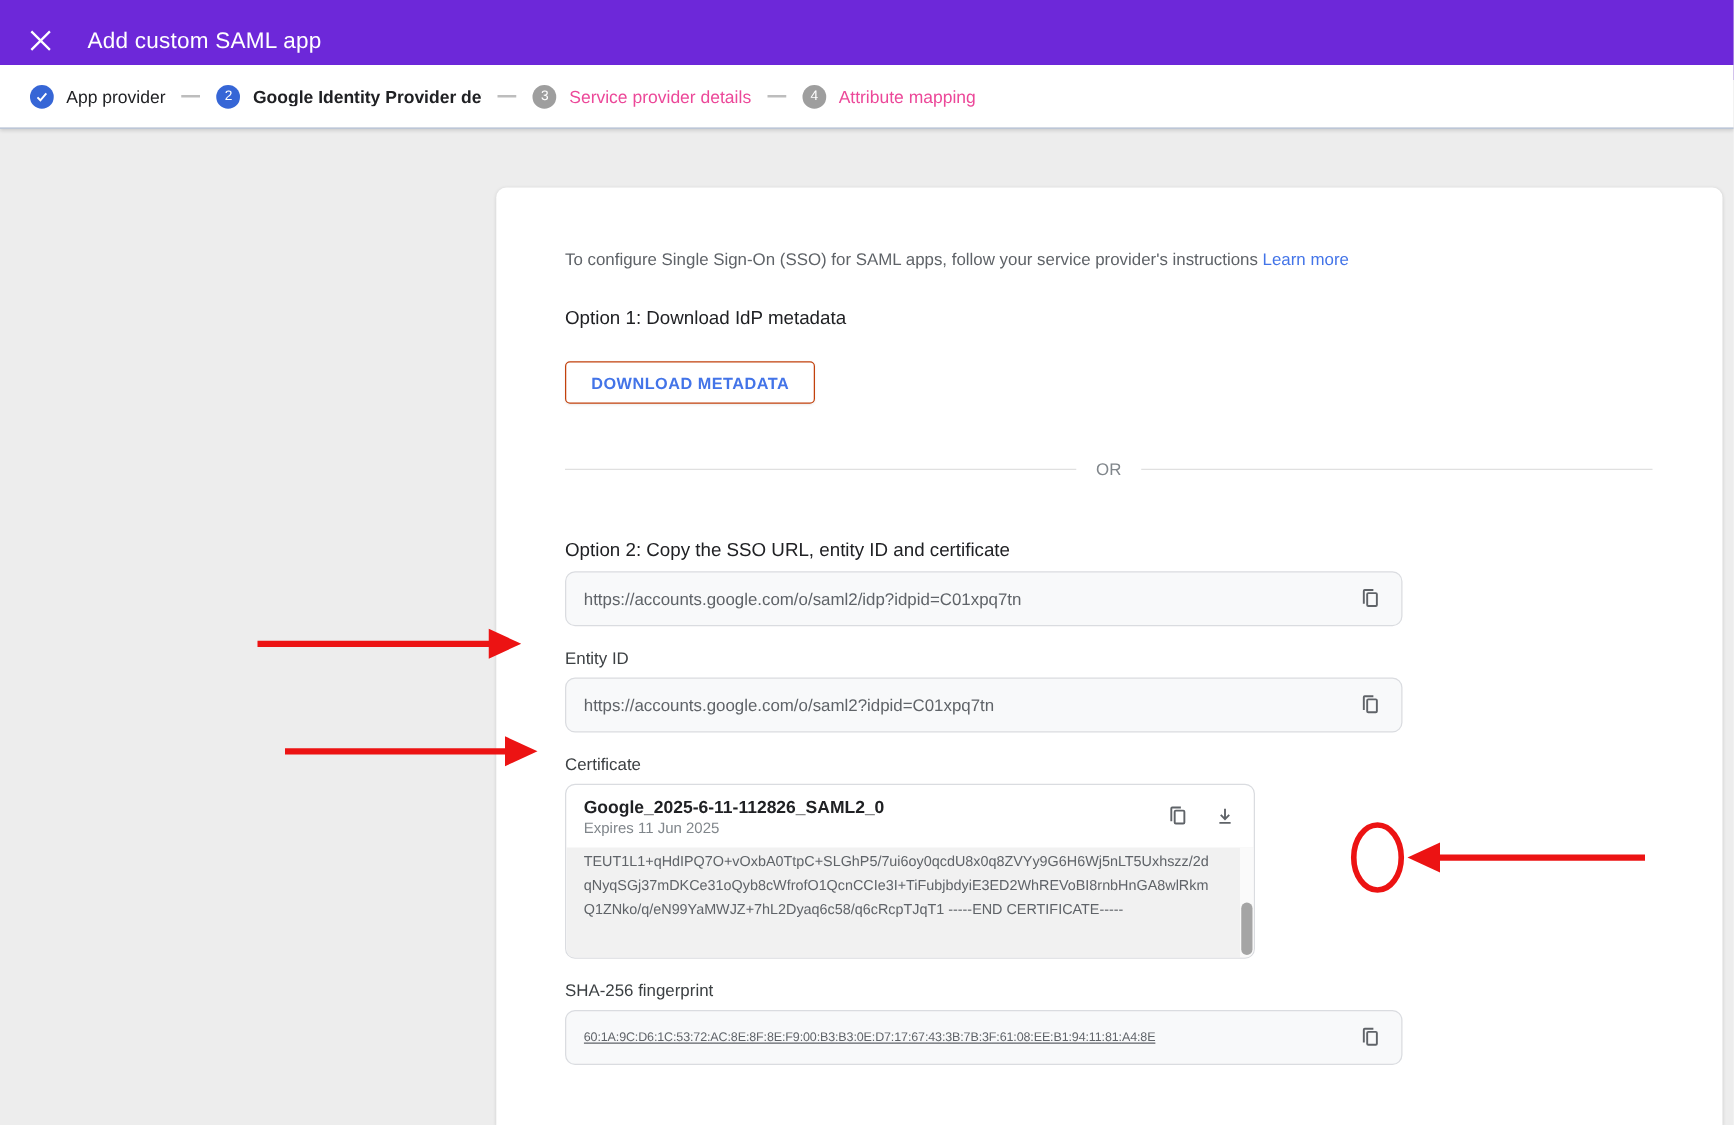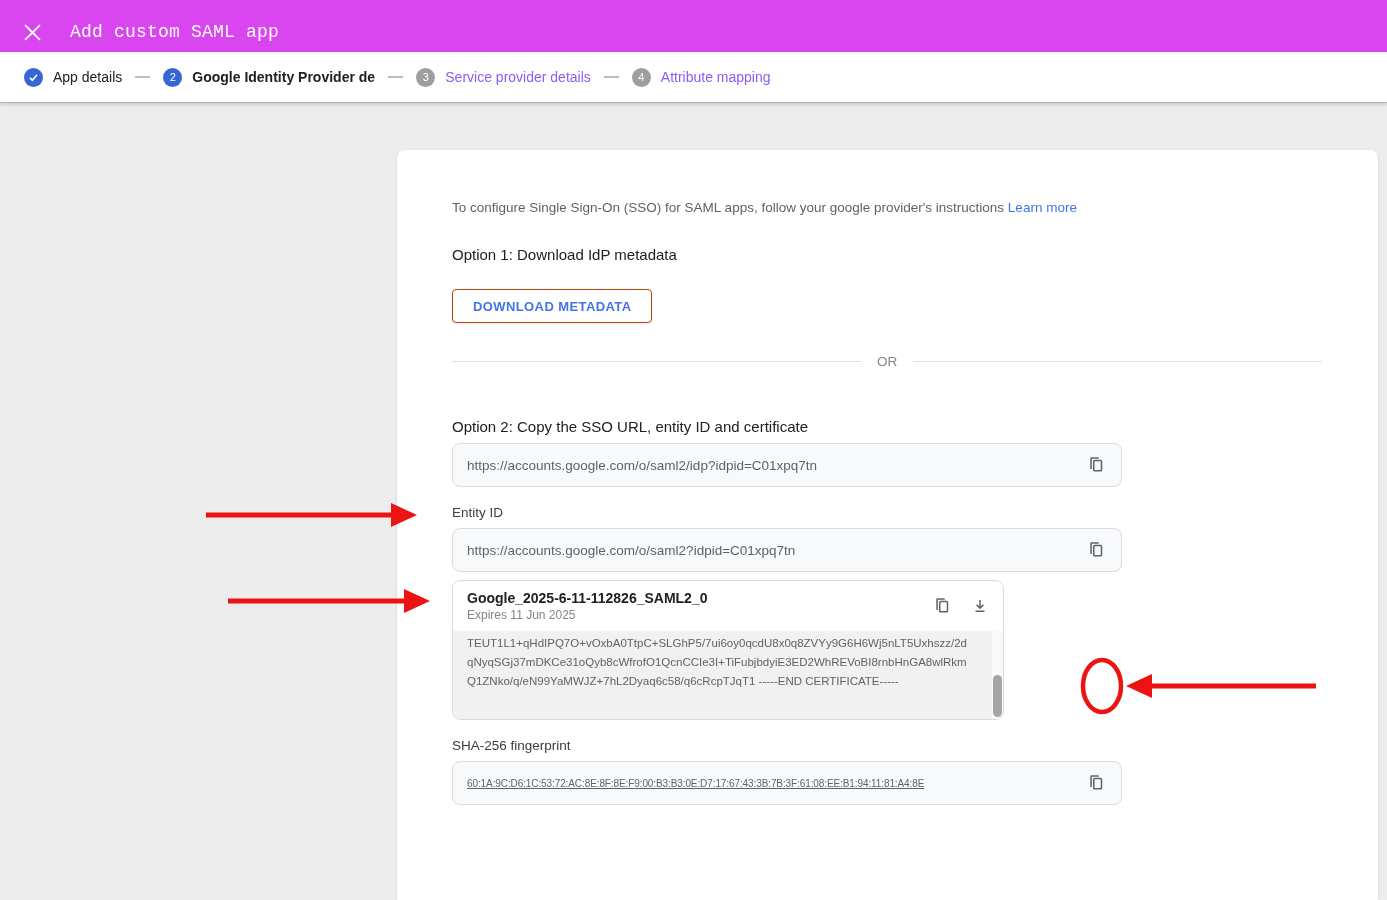--- a/index.html
+++ b/index.html
@@ -7,21 +7,21 @@
   body {
     font-family: "Liberation Sans", "DejaVu Sans", sans-serif;
     background: #ededed;
     position: relative;
     color: #202124;
   }
 
   
   .app-header {
     position: absolute; left: 0; top: 0; width: 1387px; height: 64px;
-    background: #d946ef; display: flex; align-items: center; padding: 0 20px; font-family: Liberation Mono, monospace;
+    background: #6d28d9; display: flex; align-items: center; padding: 0 20px;
   }
   .close-btn {
     width: 24px; height: 24px; display: flex; align-items: center; justify-content: center;
     cursor: pointer; background: none; border: none;
   }
   .app-title { color: #ffffff; font-size: 18px; font-weight: 400; margin-left: 26px; letter-spacing: .2px; }
 
   
   .stepper {
     position: absolute; left: 0; top: 52px; width: 1387px; height: 51px;
@@ -32,21 +32,21 @@
   .step { display: flex; align-items: center; }
   .step-circle {
     width: 19px; height: 19px; border-radius: 50%; color: #fff; font-size: 11px;
     display: flex; align-items: center; justify-content: center; flex: 0 0 auto;
   }
   .step-circle.done, .step-circle.active { background: #3666d6; }
   .step-circle.todo { background: #9e9e9e; }
   .step-label { margin-left: 10px; font-size: 14px; color: #202124; }
   .step-label.bold { font-weight: 700; }
   .step-label.clip { max-width: 183px; overflow: hidden; white-space: nowrap; }
-  .step-label.muted { color: #8b5cf6; }
+  .step-label.muted { color: #ec4899; }
   .step-sep { width: 15px; height: 2px; background: #bdbdbd; margin: 0 13px; flex: 0 0 auto; }
 
   
   .main-card {
     position: absolute; left: 397px; top: 150px; width: 981px; height: 750px;
     background: #ffffff; border-radius: 8px 8px 0 0;
     box-shadow: 0 1px 3px rgba(0,0,0,.12);
   }
   .card-content { padding: 50px 0 0 55px; }
 
@@ -57,21 +57,21 @@
   .section-heading.opt2 { margin-top: 49px; }
 
   .btn-outline {
     margin-top: 26px; height: 34px; padding: 15px 20px; background: #ffffff;
     border: 1px solid #c2410c; border-radius: 4px; color: #4374e8;
     font-family: "Liberation Sans", sans-serif; font-size: 13px; font-weight: 700;
     letter-spacing: .4px; cursor: pointer; box-shadow: 0 1px 2px rgba(0,0,0,.08);
     display: inline-flex; align-items: center;
   }
 
-  .or-divider { margin-top: 31px; width: 870px; display: flex; align-items: center; }
+  .or-divider { margin-top: 45px; width: 870px; display: flex; align-items: center; }
   .or-divider .rule { flex: 1; height: 1px; background: #e0e0e0; }
   .or-divider .or-text { color: #80868b; font-size: 13.5px; padding: 0 16px; }
 
   .field-label { margin-top: 22px; font-size: 13.5px; color: #3c4043; }
   .field-label.tight { margin-top: 18px; }
 
   .copy-field {
     margin-top: 8px; width: 670px; height: 44px; background: #f8f9fa;
     border: 1px solid #dadce0; border-radius: 8px;
     display: flex; align-items: center; padding: 0 14px;
@@ -129,21 +129,21 @@
   <div class="app-title">Add custom SAML app</div>
 </div>
 
 <div class="stepper">
   <div class="step">
     <div class="step-circle done">
       <svg width="11" height="11" viewBox="0 0 14 14">
           <path d="M2.5 7.5l3 3 6-7" stroke="#ffffff" stroke-width="2" fill="none"></path>
         </svg>
     </div>
-    <div class="step-label">App details</div>
+    <div class="step-label">App provider</div>
   </div>
   <div class="step-sep"></div>
   <div class="step">
     <div class="step-circle active">2</div>
     <div class="step-label bold clip">Google Identity Provider details</div>
   </div>
   <div class="step-sep"></div>
   <div class="step">
     <div class="step-circle todo">3</div>
     <div class="step-label muted">Service provider details</div>
@@ -152,21 +152,21 @@
   <div class="step">
     <div class="step-circle todo">4</div>
     <div class="step-label muted">Attribute mapping</div>
   </div>
 </div>
 
 <div class="main-card">
   <div class="card-content">
 
     <div class="intro">
-      <span>To configure Single Sign-On (SSO) for SAML apps, follow your google provider's instructions</span>
+      <span>To configure Single Sign-On (SSO) for SAML apps, follow your service provider's instructions</span>
       <a class="link">Learn more</a>
     </div>
 
     <div class="section-heading">Option 1: Download IdP metadata</div>
 
     <button class="btn-outline">DOWNLOAD METADATA</button>
 
     <div class="or-divider">
       <div class="rule"></div>
       <div class="or-text">OR</div>
@@ -192,20 +192,21 @@
       <div class="value">https://accounts.google.com/o/saml2?idpid=C01xpq7tn</div>
       <button class="icon-btn">
         <svg width="18" height="18" viewBox="0 0 20 20">
           <path d="M4.5 14.5V3a.8.8 0 0 1 .8-.8H13" fill="none" stroke="#5f6368" stroke-width="1.7"></path>
           <rect x="7.5" y="5" width="8.6" height="11.5" rx="1" fill="none" stroke="#5f6368" stroke-width="1.7"></rect>
         </svg>
       </button>
     </div>
 
     
+    <div class="field-label tight">Certificate</div>
     <div class="cert-card">
       <div class="cert-header">
         <div class="cert-meta">
           <div class="cert-name">Google_2025-6-11-112826_SAML2_0</div>
           <div class="cert-expiry">Expires 11 Jun 2025</div>
         </div>
         <div class="cert-actions">
           <button class="icon-btn">
             <svg width="18" height="18" viewBox="0 0 20 20">
               <path d="M4.5 14.5V3a.8.8 0 0 1 .8-.8H13" fill="none" stroke="#5f6368" stroke-width="1.7"></path>

